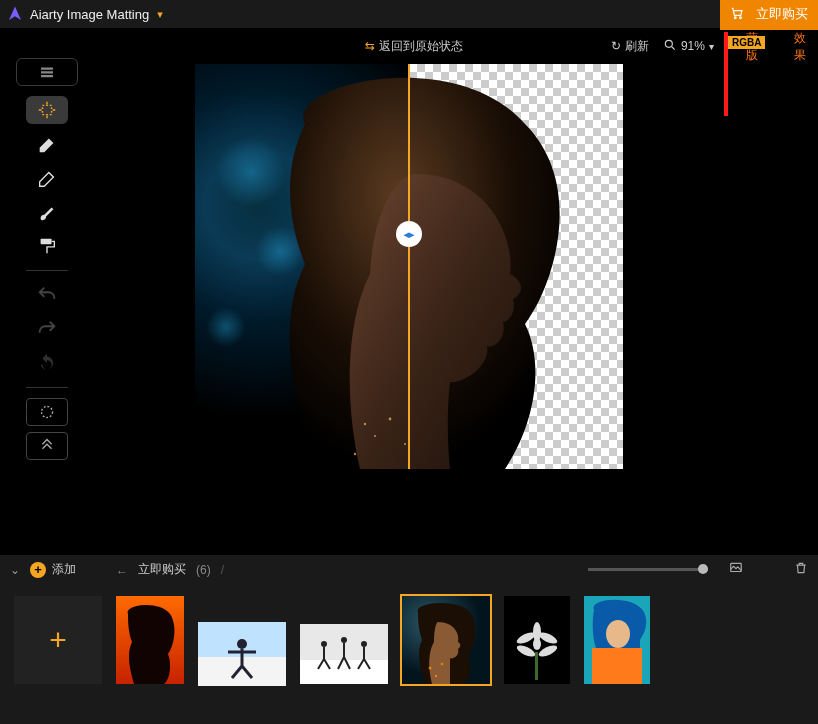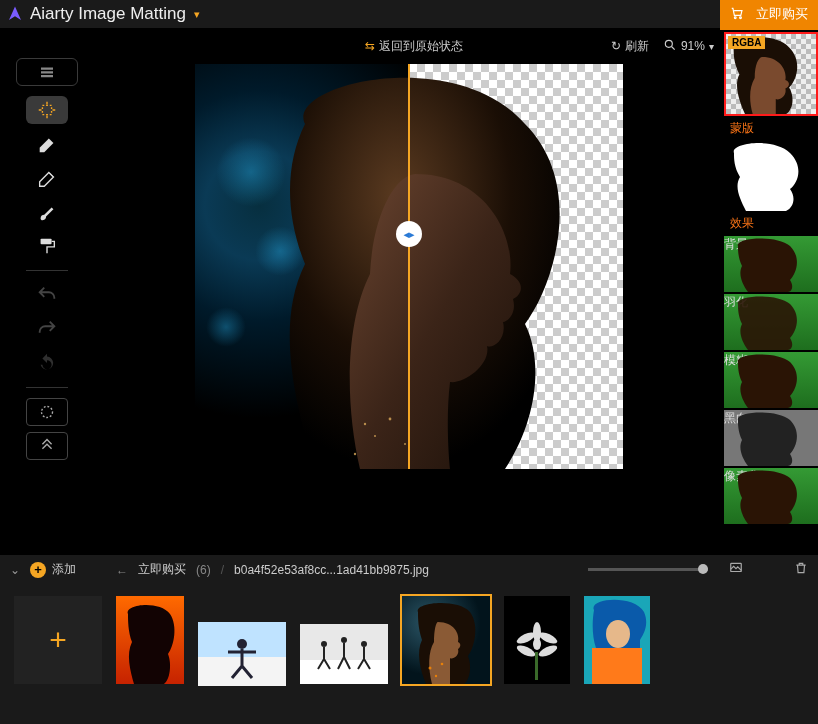--- a/index.html
+++ b/index.html
@@ -11,21 +11,21 @@
     --accent:#f5a623;
     --accent-dk:#f08500;
     --panel:#333;
     --green:#2bb24a;
   }
   *{box-sizing:border-box;margin:0;padding:0;font-family:"Microsoft YaHei",Arial,sans-serif}
   body{width:818px;height:724px;background:var(--bg3);color:var(--txt);overflow:hidden;font-size:12px}
   
   .titlebar{height:28px;display:flex;align-items:center;background:#1a1a1a}
   .logo{width:18px;height:18px;margin:0 6px;display:inline-block}
-  .title{color:#eee;font-size:17px}
+  .title{color:#eee;font-size:13px}
   .title-chev{color:var(--accent);margin-left:8px;font-size:11px}
   .spacer{flex:1}
   .buy{background:var(--accent-dk);color:#fff;height:32px;padding:0 10px;display:flex;align-items:center;gap:12px;font-size:13px;font-weight:400}
   
   .body{display:flex;height:calc(100% - 28px - 170px)}
   
   .tools{width:94px;display:flex;flex-direction:column;align-items:center;padding-top:30px;gap:6px}
   .tool{width:42px;height:28px;border-radius:6px;display:flex;align-items:center;justify-content:center;color:#999;cursor:pointer}
   .tool.sel{background:#3a3a3a}
   .tool svg{width:22px;height:22px}
@@ -39,21 +39,21 @@
   .canvas-left{position:absolute;left:0;top:0;width:50%;height:100%;background:radial-gradient(circle at 30% 35%,#1a9acc33 0%,#0a3a55 18%,#001a2a 38%,#000 70%),#02141c}
   .canvas-right{position:absolute;right:0;top:0;width:50%;height:100%;
     background-image:
       linear-gradient(45deg,#ccc 25%,transparent 25%,transparent 75%,#ccc 75%),
       linear-gradient(45deg,#ccc 25%,transparent 25%,transparent 75%,#ccc 75%);
     background-size:16px 16px;background-position:0 0,8px 8px;background-color:#fff}
   .portrait{position:absolute;left:0;right:0;bottom:0;height:100%;pointer-events:none}
   .divider{position:absolute;left:50%;top:0;width:2px;height:100%;background:var(--accent);transform:translateX(-1px)}
   .divider-handle{position:absolute;left:50%;top:42%;width:26px;height:26px;border-radius:50%;background:#fff;transform:translate(-50%,-50%);display:flex;align-items:center;justify-content:center;color:#2a7ad6;font-size:11px}
   
-  .rpanel{width:94px;display:flex;flex-direction:column;gap:2px}
+  .rpanel{width:94px;display:flex;flex-direction:row;gap:12px}
   .rthumb{position:relative;width:94px;height:84px}
   .rthumb.first{border:2px solid #ff1a1a; margin-top:4px}
   .rthumb .tag{position:absolute;top:2px;left:2px;background:var(--accent);color:#000;font-size:10px;font-weight:bold;padding:1px 4px;z-index:3}
   .rhead{color:#f97316;font-size:12px;padding:2px 6px}
   .rfx{height:56px;width:94px;position:relative}
   
   .bottom{height:170px;background:#1a1a1a;display:flex;flex-direction:column}
   .bbar{height:30px;display:flex;align-items:center;gap:10px;padding:0 10px;color:#ccc;border-top:1px solid #000}
   .addbtn{display:flex;align-items:center;gap:6px}
   .addbtn .plus{width:16px;height:16px;border-radius:50%;background:var(--accent);color:#000;display:flex;align-items:center;justify-content:center;font-weight:bold;font-size:13px}
@@ -292,21 +292,20 @@
     <span style="color:#999">⌄</span>
     <div class="addbtn">
       <span class="plus">+</span>
       <span>添加</span>
     </div>
     <span style="width:20px"></span>
     <span style="color:#888">←</span>
     <span>立即购买</span>
     <span style="color:#888">(6)</span>
     <span class="pipe">/</span>
-    <span>b0a4f52e53af8cc...1ad41bb9875.jpg</span>
     <div class="slider"></div>
     <span style="color:#888">
       <svg width="16" height="14" viewBox="0 0 24 24" fill="none" stroke="#aaa" stroke-width="2">
           <rect x="3" y="4" width="18" height="14" rx="1"></rect>
           <path d="M3 14l5-5 4 4 3-3 6 6"></path>
         </svg>
     </span>
     <span style="width:30px"></span>
     <span style="color:#888">
       <svg width="14" height="16" viewBox="0 0 24 24" fill="none" stroke="#aaa" stroke-width="2">

